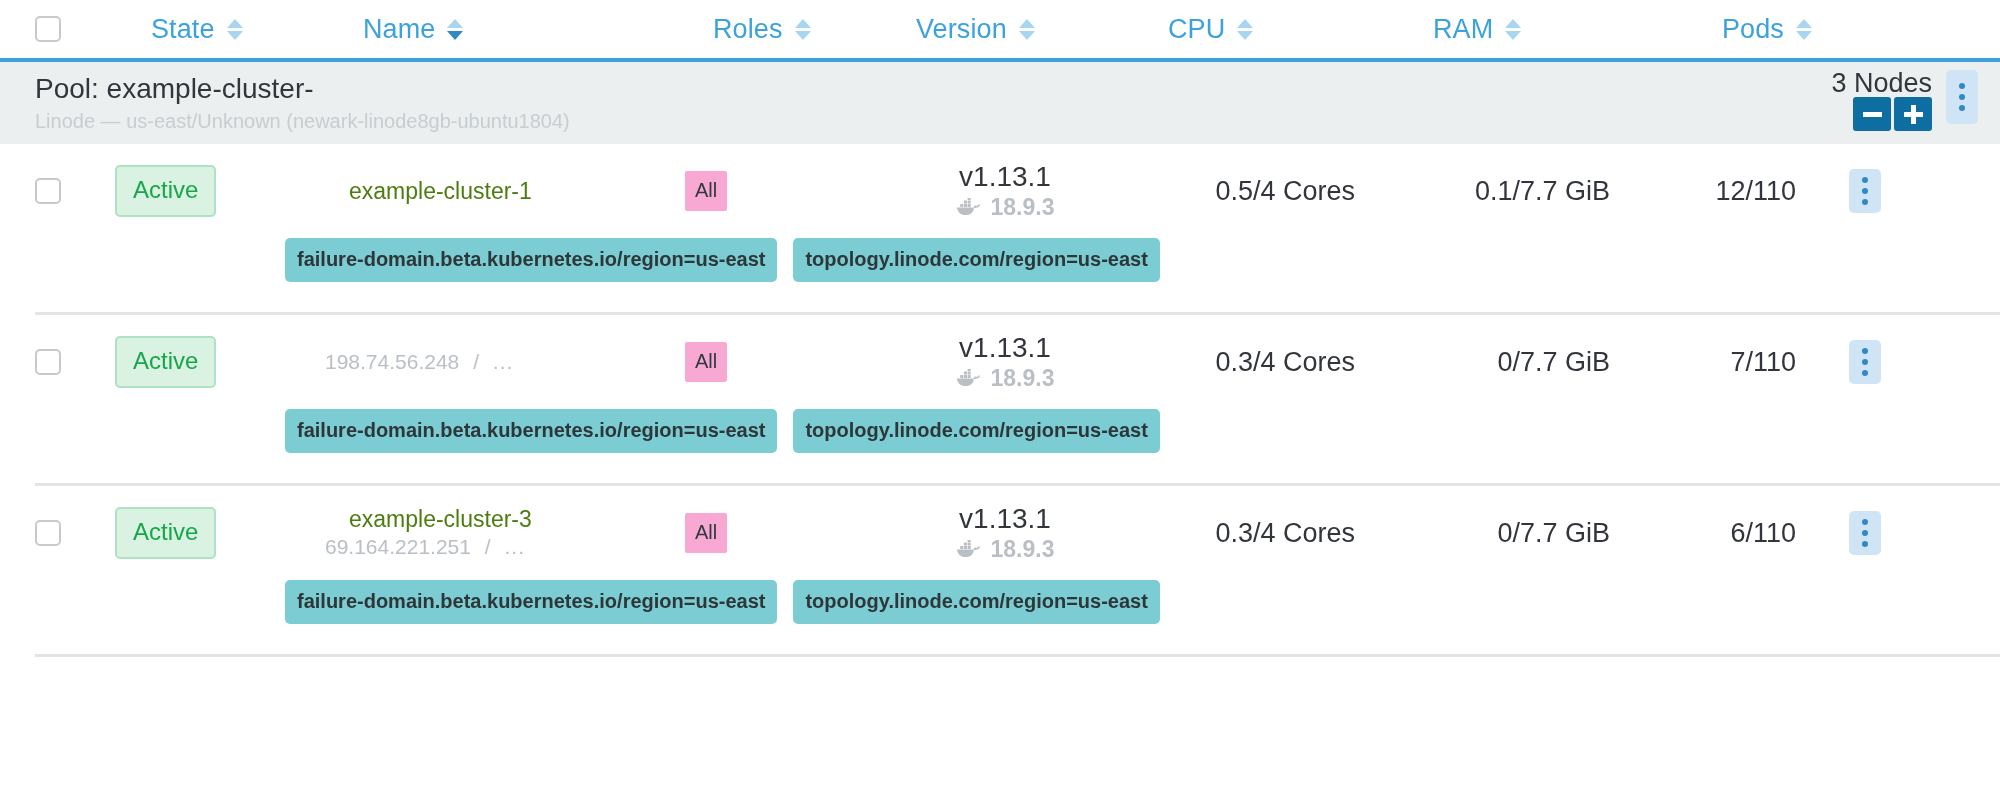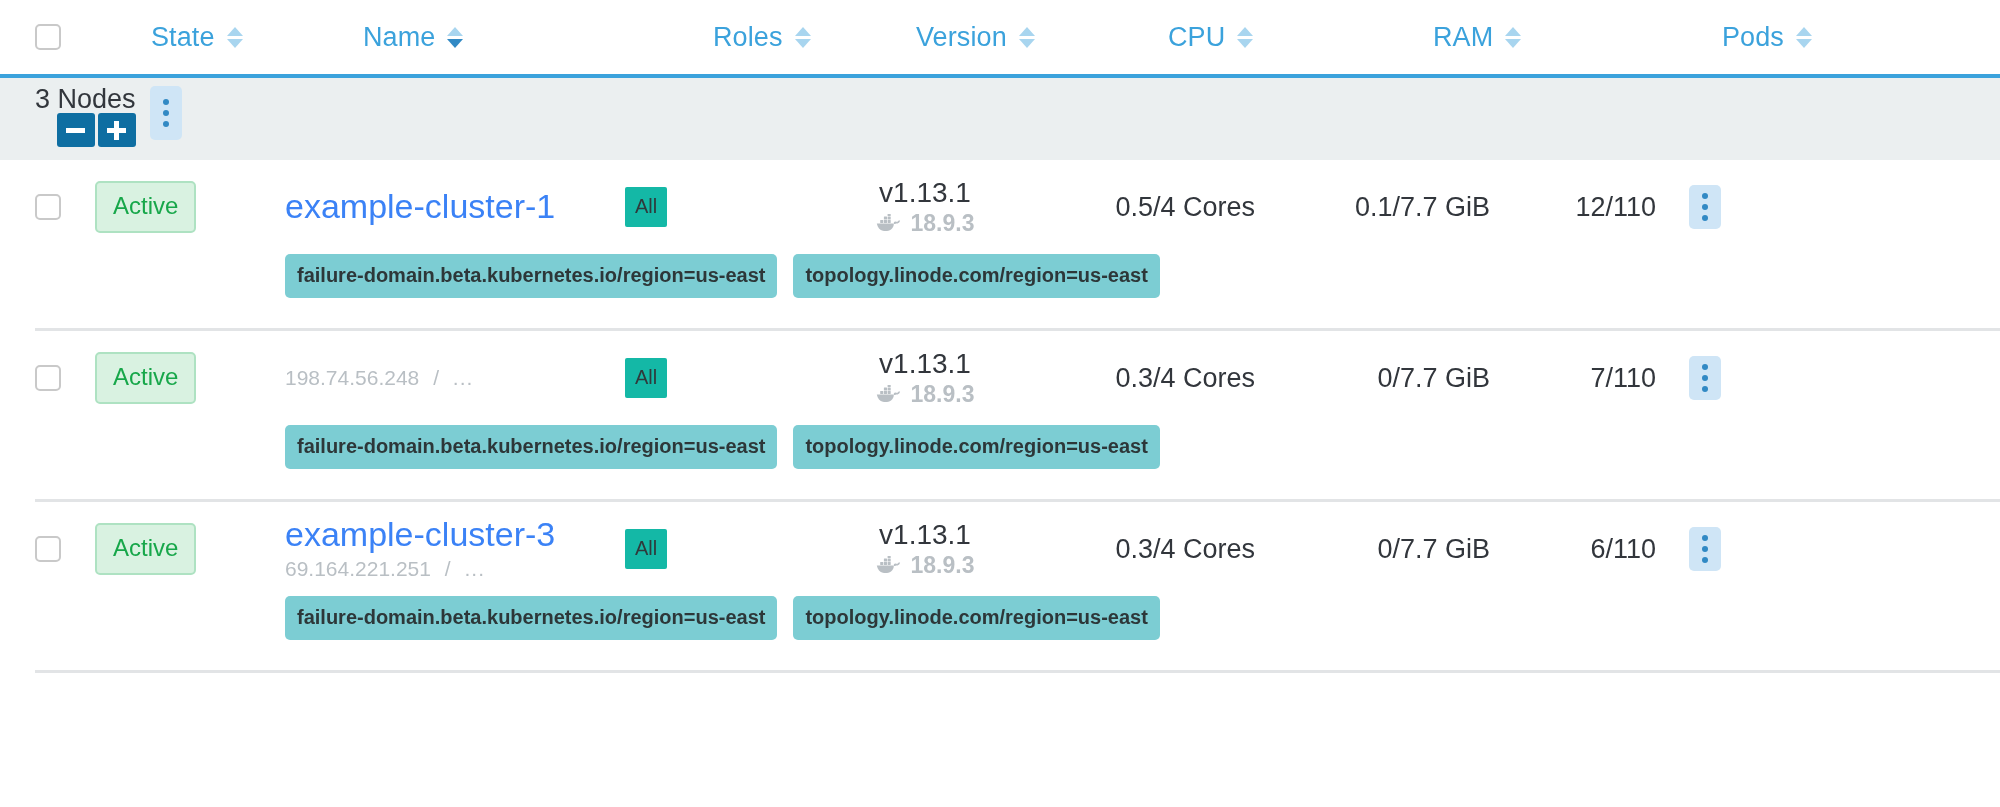--- a/index.html
+++ b/index.html
@@ -17,21 +17,21 @@
 
   .table-wrap {
     width: 2000px;
     position: relative;
   }
 
   
   .thead {
     display: flex;
     align-items: center;
-    height: 78px;
+    height: 62px;
     padding: 0 0 0 35px;
     box-sizing: border-box;
     border-bottom: 4px solid #3ba2dc;
     background: #ffffff;
   }
   .th {
     display: flex;
     align-items: center;
     gap: 12px;
     color: #3ba2dc;
@@ -187,54 +187,56 @@
     margin-left: 35px;
     margin-right: 0;
   }
 
   .node-row {
     display: flex;
     align-items: center;
     min-height: 94px;
     padding-left: 35px;
     box-sizing: border-box;
+    gap: 20px;
   }
   .node-row .col-state { display: flex; align-items: center; }
 
   .badge-active {
     display: inline-block;
     background: #d9f2e1;
     border: 2px solid #aee2c2;
     border-radius: 5px;
     color: #17a74a;
     font-size: 24px;
     line-height: 1;
     padding: 11px 16px 13px;
     white-space: nowrap;
   }
 
   .name-cell { display: flex; flex-direction: column; gap: 4px; }
   .node-link {
-    font-size: 34px;
-    color: #3b82f6;
+    font-size: 23px;
+    color: #4d7c0f;
     text-decoration: none;
     line-height: 1.05;
     white-space: nowrap;
+    margin-left: 24px;
   }
   .node-ip {
     font-size: 21px;
     color: #b9bfc4;
     white-space: nowrap;
   }
   .node-ip .sep { margin: 0 8px; }
   .node-ip .dots { letter-spacing: 1px; }
 
   .role-chip {
     display: inline-block;
-    background: #14b8a6;
+    background: #f9a8d4;
     color: #2f3a3c;
     font-size: 20px;
     line-height: 1;
     padding: 9px 10px 11px;
     border-radius: 2px;
   }
 
   .version-cell {
     display: flex;
     flex-direction: column;
@@ -353,20 +355,24 @@
       <span class="sort-ico">
           <i class="up"></i>
           <i class="down"></i>
         </span>
     </div>
 
     <div class="col-menu"></div>
   </div>
 
   <div class="pool-band">
+    <div class="pool-text">
+      <div class="pool-title">Pool: example-cluster-</div>
+      <div class="pool-sub">Linode — us-east/Unknown (newark-linode8gb-ubuntu1804)</div>
+    </div>
     <div class="pool-right">
       <div class="node-count-wrap">
         <div class="node-count">3 Nodes</div>
         <div class="stepper">
           <button class="step-btn">
               <span class="bar-h"></span>
             </button>
           <button class="step-btn">
               <span class="plus"></span>
             </button>

